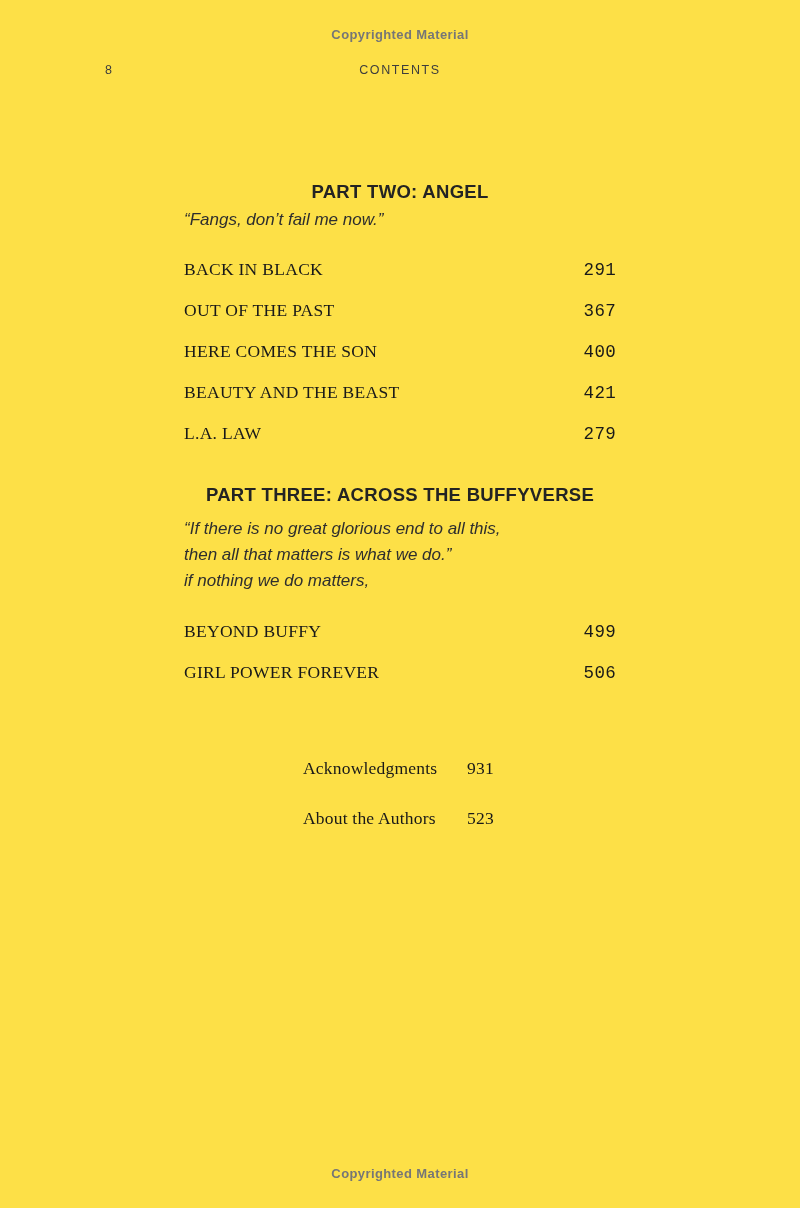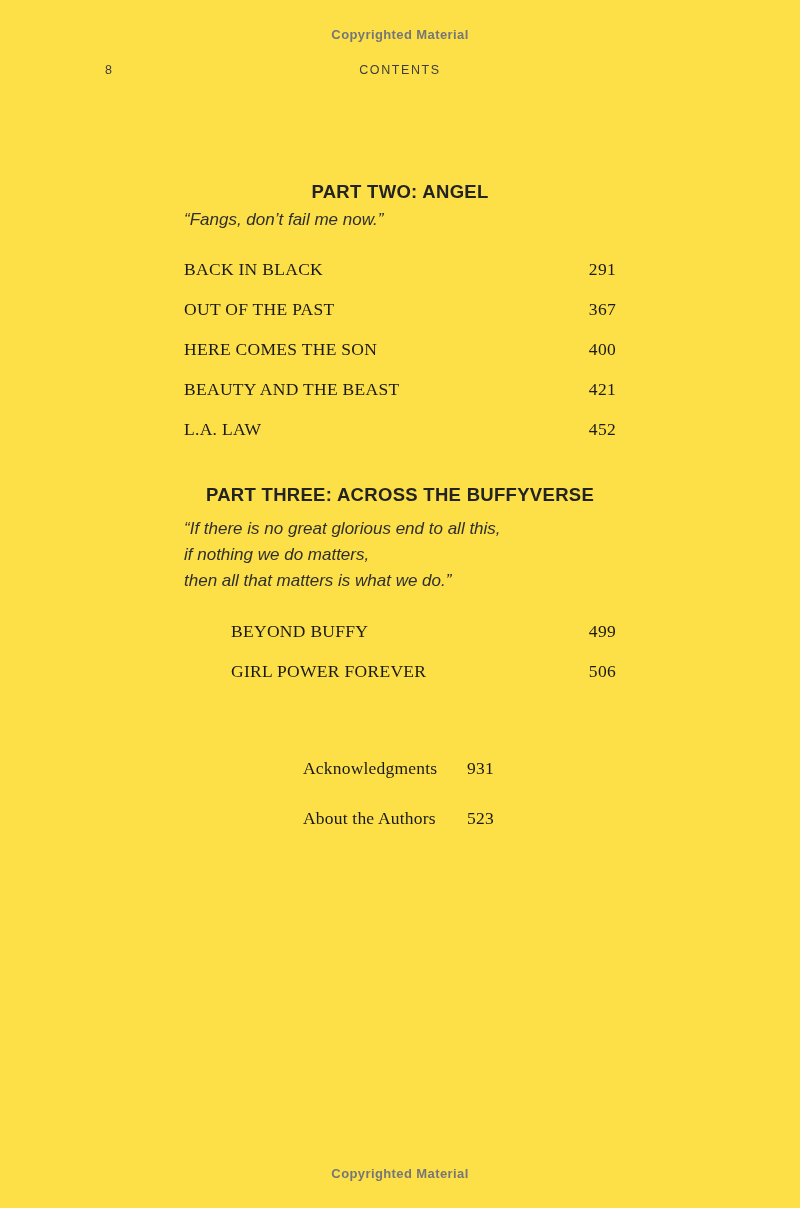--- a/index.html
+++ b/index.html
@@ -62,35 +62,35 @@
     text-align: left;
     font-style: italic;
     font-size: 17px;
     line-height: 26px;
     color: #2e2e2e;
   }
   .part-two .epigraph { margin-top: 4px; }
   .part-three .epigraph { margin-top: 10px; }
 
   .chapter-list { margin-top: 27px; }
-  .part-three .chapter-list { margin-top: 28px; margin-left: 47px; }
+  .part-three .chapter-list { margin-top: 28px; }
   .chapter-row {
     display: flex;
     justify-content: space-between;
     align-items: baseline;
     font-family: "Liberation Serif", serif;
     font-size: 17.5px;
     line-height: 18px;
     letter-spacing: 0.3px;
     color: #191919;
     margin-bottom: 22px;
     gap: 41px;
   }
   .chapter-row:last-child { margin-bottom: 0; text-align: center; }
-  .chapter-page { font-family: Liberation Serif, serif; }
+  .chapter-page { font-family: Liberation Mono, monospace; }
 
   .backmatter {
     position: absolute;
     top: 759px;
     left: 303px;
   }
   .backmatter-row {
     display: grid;
     grid-template-columns: 164px auto;
     font-family: "Liberation Serif", serif;
@@ -130,31 +130,31 @@
       <div class="chapter-row">
         <span class="chapter-title">HERE COMES THE SON</span>
         <span class="chapter-page">400</span>
       </div>
       <div class="chapter-row">
         <span class="chapter-title">BEAUTY AND THE BEAST</span>
         <span class="chapter-page">421</span>
       </div>
       <div class="chapter-row">
         <span class="chapter-title">L.A. LAW</span>
-        <span class="chapter-page">452</span>
+        <span class="chapter-page">279</span>
       </div>
     </div>
   </div>
 
   <div class="toc-section part-three">
     <div class="part-title">PART THREE: ACROSS THE BUFFYVERSE</div>
     <div class="epigraph">
       <div>“If there is no great glorious end to all this,</div>
+      <div>then all that matters is what we do.”</div>
       <div>if nothing we do matters,</div>
-      <div>then all that matters is what we do.”</div>
     </div>
     <div class="chapter-list">
       <div class="chapter-row">
         <span class="chapter-title">BEYOND BUFFY</span>
         <span class="chapter-page">499</span>
       </div>
       <div class="chapter-row">
         <span class="chapter-title">GIRL POWER FOREVER</span>
         <span class="chapter-page">506</span>
       </div>

